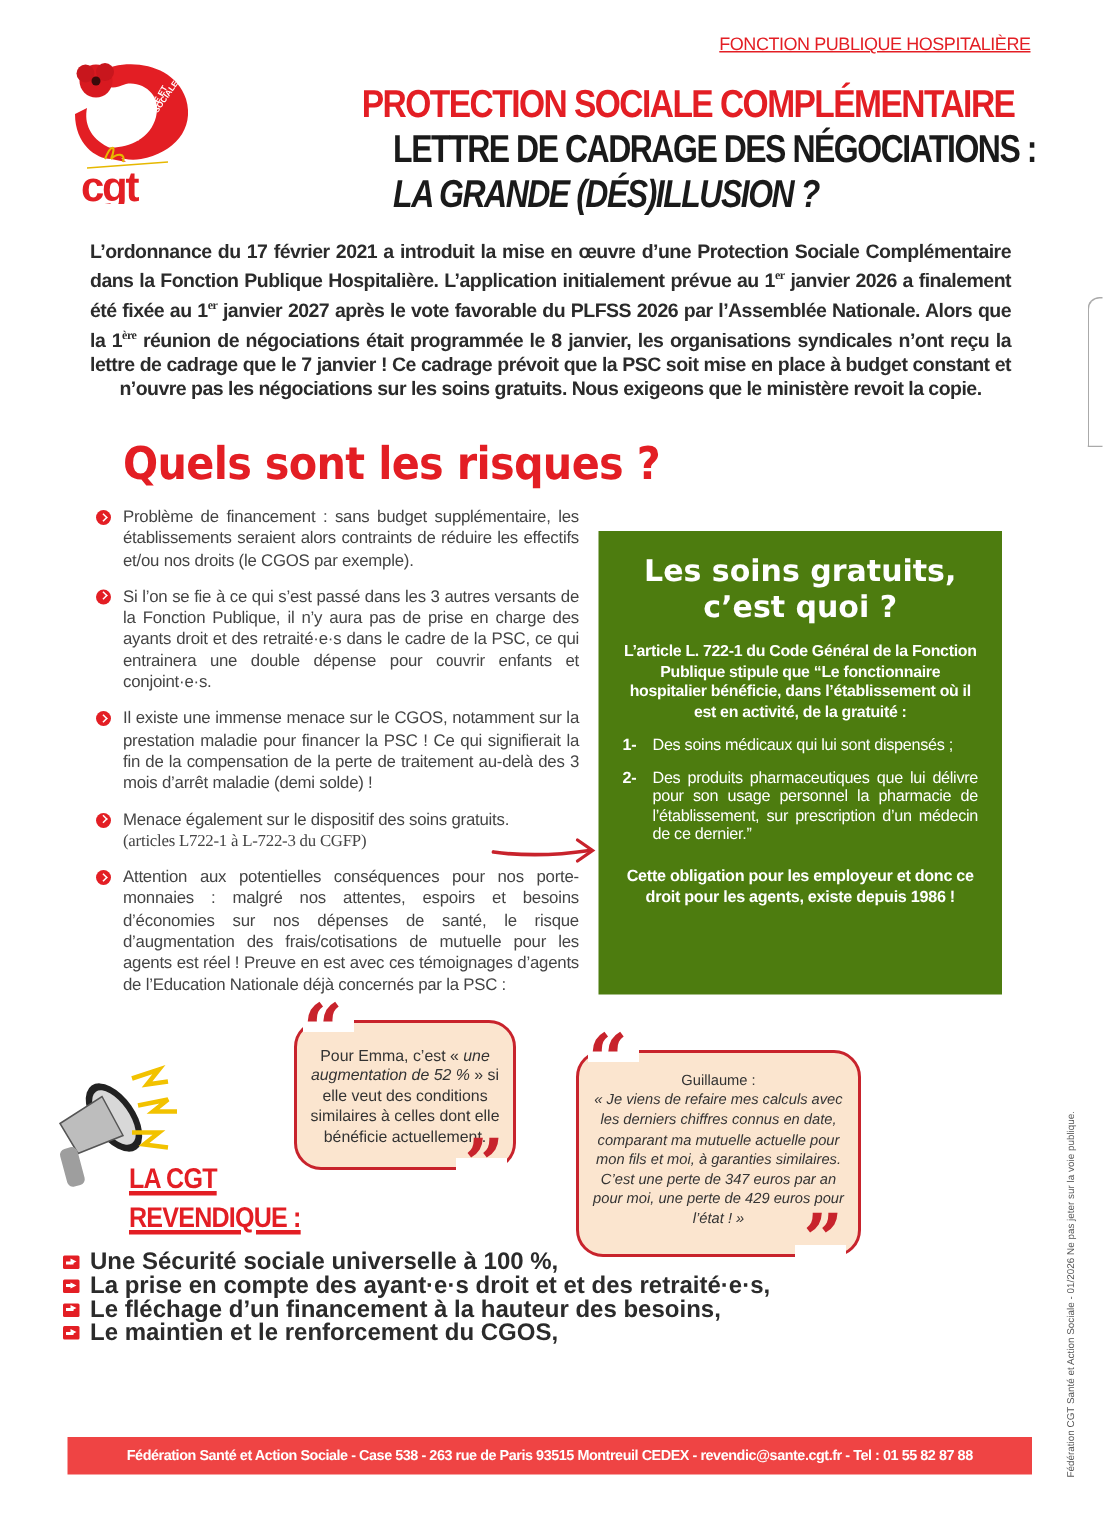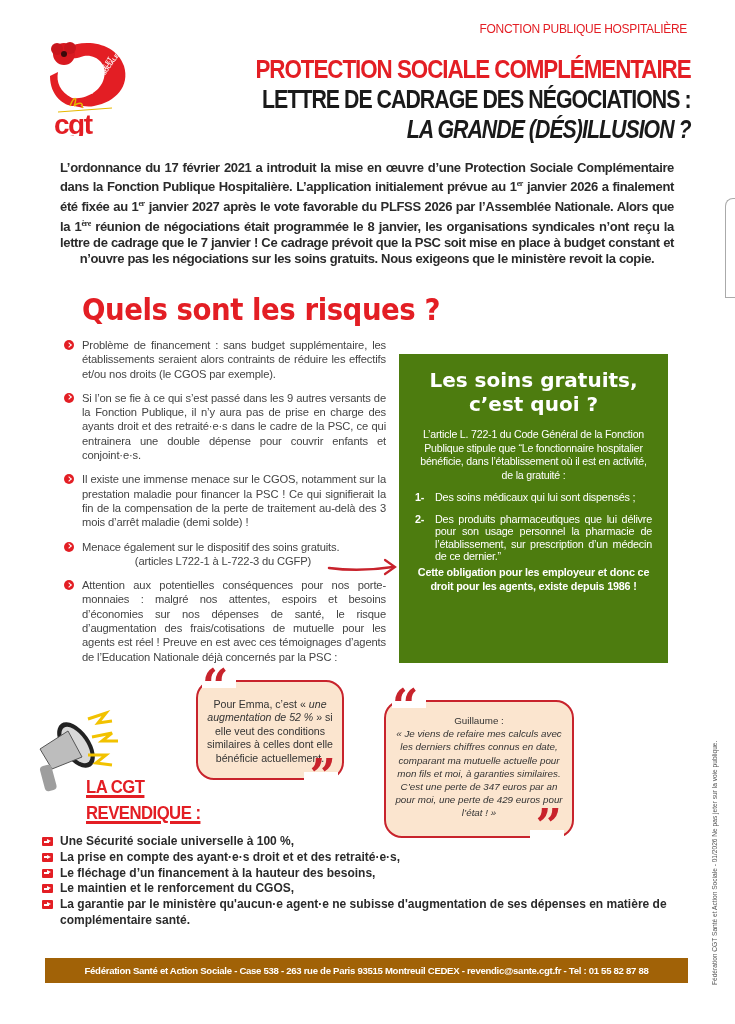--- a/index.html
+++ b/index.html
@@ -1,73 +1,73 @@
 <!DOCTYPE html>
 <html><head>
 <meta charset="utf-8">
 <style>
   * { box-sizing: border-box; margin: 0; padding: 0; }
   html, body { width: 735px; height: 1024px; background: #ffffff; overflow: hidden; }
   body { position: relative; font-family: "Liberation Sans", sans-serif; color: #2b2b2b; }
 
   
-  .tag { position: absolute; right: 48px; top: 22px; color: #e31e24; font-size: 12px; letter-spacing: -0.3px; }
+  .tag { position: absolute; right: 48px; top: 22px; color: #e31e24; font-size: 12px; text-decoration: underline; letter-spacing: -0.3px; }
   .logo { position: absolute; left: 44px; top: 36px; width: 90px; height: 100px; }
-  .title-wrap { position: absolute; right: 44px; top: 54px; text-align: right; }
+  .title-wrap { position: absolute; right: 44px; top: 54px; text-align: left; }
   .t1 { color: #e31e24; font-weight: bold; font-size: 26px; letter-spacing: -1.2px; line-height: 30px; transform: scaleX(0.86); transform-origin: right; white-space: nowrap; }
   .t2 { color: #1a1a1a; font-weight: bold; font-size: 26px; letter-spacing: -1.2px; line-height: 30px; transform: scaleX(0.82); transform-origin: right; white-space: nowrap; }
   .t3 { color: #1a1a1a; font-weight: bold; font-style: italic; font-size: 26px; letter-spacing: -1.2px; line-height: 30px; transform: scaleX(0.82); transform-origin: right; white-space: nowrap; }
 
   .intro { position: absolute; left: 60px; top: 160px; width: 614px; font-size: 13px; font-weight: bold; line-height: 16.3px; text-align: justify; text-align-last: center; color: #2b2b2b; letter-spacing: -0.35px; }
   .intro sup { font-size: 8px; font-family: Liberation Serif, serif; }
 
   .right-edge { position: absolute; left: 725px; top: 198px; width: 14px; height: 100px; border: 1.5px solid #aaa; border-right: none; border-radius: 8px 0 0 0; }
 
   
   .risk-title { position: absolute; left: 82px; top: 292px; color: #e31e24; font-size: 30px; font-weight: bold; font-family: "DejaVu Sans", sans-serif; letter-spacing: -0.5px; transform: scaleX(0.92); transform-origin: left; }
   .bullets { position: absolute; left: 64px; top: 338px; width: 322px; }
   .bullet { position: relative; padding-left: 18px; font-size: 11.2px; line-height: 14.3px; color: #444; text-align: justify; margin-bottom: 10px; letter-spacing: -0.15px; }
   .bullet .ico { position: absolute; left: 0; top: 2px; width: 10px; height: 10px; border-radius: 50%; background: #e31e24; }
   .bullet .ico::after { content: ""; position: absolute; left: 2.5px; top: 2.5px; width: 3px; height: 3px; border-right: 1.6px solid #fff; border-top: 1.6px solid #fff; transform: rotate(45deg); }
-  .bullet .sub { display: block; text-align: center; padding-right: 0; }
+  .bullet .sub { display: block; text-align: left; padding-right: 0; font-family: Liberation Serif, serif; }
   .arrow { position: absolute; left: 327px; top: 557px; width: 72px; height: 20px; }
 
   
   .redbox { position: absolute; left: 399px; top: 354px; width: 269px; height: 309px; background: #4d7c0f; color: #fff; padding: 14px 16px 0 16px; }
   .rb-title { text-align: center; font-family: "DejaVu Sans", sans-serif; font-weight: bold; font-size: 20px; line-height: 24px; }
-  .rb-intro { text-align: center; font-weight: normal; font-size: 10.6px; line-height: 13.5px; margin-top: 12px; letter-spacing: -0.2px; }
+  .rb-intro { text-align: center; font-weight: bold; font-size: 10.6px; line-height: 13.5px; margin-top: 12px; letter-spacing: -0.2px; }
   .rb-item { position: relative; padding-left: 20px; font-size: 10.8px; line-height: 12.6px; margin-top: 9px; text-align: justify; letter-spacing: -0.2px; }
   .rb-item .num { position: absolute; left: 0; top: 0; font-weight: bold; }
-  .rb-foot { text-align: center; font-weight: bold; font-size: 10.8px; line-height: 14.5px; margin-top: 2px; letter-spacing: -0.2px; }
+  .rb-foot { text-align: center; font-weight: bold; font-size: 10.8px; line-height: 14.5px; margin-top: 14px; letter-spacing: -0.2px; }
 
   
   .quote { position: absolute; background: #fbe5cf; border: 2.5px solid #c8232c; border-radius: 18px; text-align: center; color: #333; }
   .q1 { left: 196px; top: 680px; width: 148px; height: 100px; padding: 16px 8px 0 8px; font-size: 10.6px; line-height: 13.4px; }
   .q2 { left: 384px; top: 700px; width: 190px; height: 138px; padding: 12px 8px 0 8px; font-size: 9.8px; line-height: 13.2px; }
   .q2 .body { font-style: italic; }
   .qmark { position: absolute; color: #c8232c; font-family: "DejaVu Serif", serif; font-weight: bold; font-size: 46px; line-height: 40px; }
   .q1 .open { left: 4px; top: -16px; }
   .q1 .close { right: 6px; top: 74px; }
   .q2 .open { left: 6px; top: -16px; }
   .q2 .close { right: 10px; top: 104px; }
   .quote .bg { position: absolute; width: 34px; height: 10px; background: #fff; }
 
   
   .mega { position: absolute; left: 32px; top: 705px; width: 90px; height: 90px; }
 
   .cgt-rev { position: absolute; left: 86px; top: 774px; color: #e31e24; font-weight: bold; font-size: 19px; line-height: 26px; letter-spacing: -0.6px; }
   .cgt-rev div { text-decoration: underline; text-decoration-thickness: 3px; transform: scaleX(0.88); transform-origin: left; white-space: nowrap; }
 
   .claims { position: absolute; left: 42px; top: 834px; width: 660px; }
-  .claim { position: relative; padding-left: 18px; font-size: 12px; line-height: 15.8px; font-weight: bold; color: #2b2b2b; letter-spacing: 0px; }
+  .claim { position: relative; padding-left: 18px; font-size: 16px; line-height: 15.8px; font-weight: bold; color: #2b2b2b; letter-spacing: 0px; }
   .claim .ico { position: absolute; left: 0; top: 3px; width: 11px; height: 9px; background: #e31e24; border-radius: 1px; }
   .claim .ico::after { content: ""; position: absolute; left: 2px; top: 3.5px; width: 5px; height: 2px; background: #fff; }
   .claim .ico::before { content: ""; position: absolute; left: 5px; top: 1.8px; width: 0; height: 0; border-left: 4px solid #fff; border-top: 2.7px solid transparent; border-bottom: 2.7px solid transparent; }
 
-  .footer { position: absolute; left: 45px; top: 958px; width: 643px; height: 25px; background: #a16207; color: #fff; font-weight: bold; font-size: 9.6px; line-height: 25px; text-align: center; letter-spacing: -0.3px; }
+  .footer { position: absolute; left: 45px; top: 958px; width: 643px; height: 25px; background: #ef4444; color: #fff; font-weight: bold; font-size: 9.6px; line-height: 25px; text-align: center; letter-spacing: -0.3px; }
 
   .vertical { position: absolute; left: 711px; top: 985px; transform: rotate(-90deg); transform-origin: left top; font-size: 6.6px; color: #555; white-space: nowrap; }
 </style>
 </head>
 <body>
 
 <div class="tag">FONCTION PUBLIQUE HOSPITALIÈRE</div>
 
 <div class="logo">
   <svg width="90" height="100" viewBox="0 0 90 100">
@@ -92,21 +92,21 @@
 </div>
 
 <div class="intro"><span>L’ordonnance du 17 février 2021 a introduit la mise en œuvre d’une Protection Sociale Complémentaire dans la Fonction Publique Hospitalière. L’application initialement prévue au 1</span><sup>er</sup><span> janvier 2026 a finalement été fixée au 1</span><sup>er</sup><span> janvier 2027 après le vote favorable du PLFSS 2026 par l’Assemblée Nationale. Alors que la 1</span><sup>ère</sup><span> réunion de négociations était programmée le 8 janvier, les organisations syndicales n’ont reçu la lettre de cadrage que le 7 janvier ! Ce cadrage prévoit que la PSC soit mise en place à budget constant et n’ouvre pas les négociations sur les soins gratuits. Nous exigeons que le ministère revoit la copie.</span></div>
 
 <div class="right-edge"></div>
 
 <div class="risk-title">Quels sont les risques ?</div>
 
 <div class="bullets">
   <div class="bullet"><span class="ico"></span><span>Problème de financement : sans budget supplémentaire, les établissements seraient alors contraints de réduire les effectifs et/ou nos droits (le CGOS par exemple).</span></div>
-  <div class="bullet"><span class="ico"></span><span>Si l’on se fie à ce qui s’est passé dans les 9 autres versants de la Fonction Publique, il n’y aura pas de prise en charge des ayants droit et des retraité·e·s dans le cadre de la PSC, ce qui entrainera une double dépense pour couvrir enfants et conjoint·e·s.</span></div>
+  <div class="bullet"><span class="ico"></span><span>Si l’on se fie à ce qui s’est passé dans les 3 autres versants de la Fonction Publique, il n’y aura pas de prise en charge des ayants droit et des retraité·e·s dans le cadre de la PSC, ce qui entrainera une double dépense pour couvrir enfants et conjoint·e·s.</span></div>
   <div class="bullet"><span class="ico"></span><span>Il existe une immense menace sur le CGOS, notamment sur la prestation maladie pour financer la PSC ! Ce qui signifierait la fin de la compensation de la perte de traitement au-delà des 3 mois d’arrêt maladie (demi solde) !</span></div>
   <div class="bullet" style="text-align:left"><span class="ico"></span><span>Menace également sur le dispositif des soins gratuits.</span><span class="sub" style="padding-right:22px">(articles L722-1 à L-722-3 du CGFP)</span></div>
   <div class="bullet"><span class="ico"></span><span>Attention aux potentielles conséquences pour nos porte-monnaies : malgré nos attentes, espoirs et besoins d’économies sur nos dépenses de santé, le risque d’augmentation des frais/cotisations de mutuelle pour les agents est réel ! Preuve en est avec ces témoignages d’agents de l’Education Nationale déjà concernés par la PSC :</span></div>
 </div>
 
 <svg class="arrow" viewBox="0 0 72 20">
   <path d="M2 11 C24 14, 46 13, 66 10" stroke="#c8232c" stroke-width="2.5" fill="none" stroke-linecap="round"></path>
   <path d="M58 3 L68 10 L58 17" stroke="#c8232c" stroke-width="2.2" fill="none" stroke-linecap="round"></path>
 </svg>
 
@@ -151,18 +151,17 @@
 <div class="cgt-rev">
   <div>LA CGT</div>
   <div>REVENDIQUE :</div>
 </div>
 
 <div class="claims">
   <div class="claim"><span class="ico"></span><span>Une Sécurité sociale universelle à 100 %,</span></div>
   <div class="claim"><span class="ico"></span><span>La prise en compte des ayant·e·s droit et et des retraité·e·s,</span></div>
   <div class="claim"><span class="ico"></span><span>Le fléchage d’un financement à la hauteur des besoins,</span></div>
   <div class="claim"><span class="ico"></span><span>Le maintien et le renforcement du CGOS,</span></div>
-  <div class="claim"><span class="ico"></span><span>La garantie par le ministère qu'aucun·e agent·e ne subisse d'augmentation de ses dépenses en matière de complémentaire santé.</span></div>
 </div>
 
 <div class="footer">Fédération Santé et Action Sociale - Case 538 - 263 rue de Paris 93515 Montreuil CEDEX - revendic@sante.cgt.fr  - Tel : 01 55 82 87 88</div>
 
 <div class="vertical">Fédération CGT Santé et Action Sociale - 01/2026   Ne pas jeter sur la voie publique.</div>
 
 </body></html>

